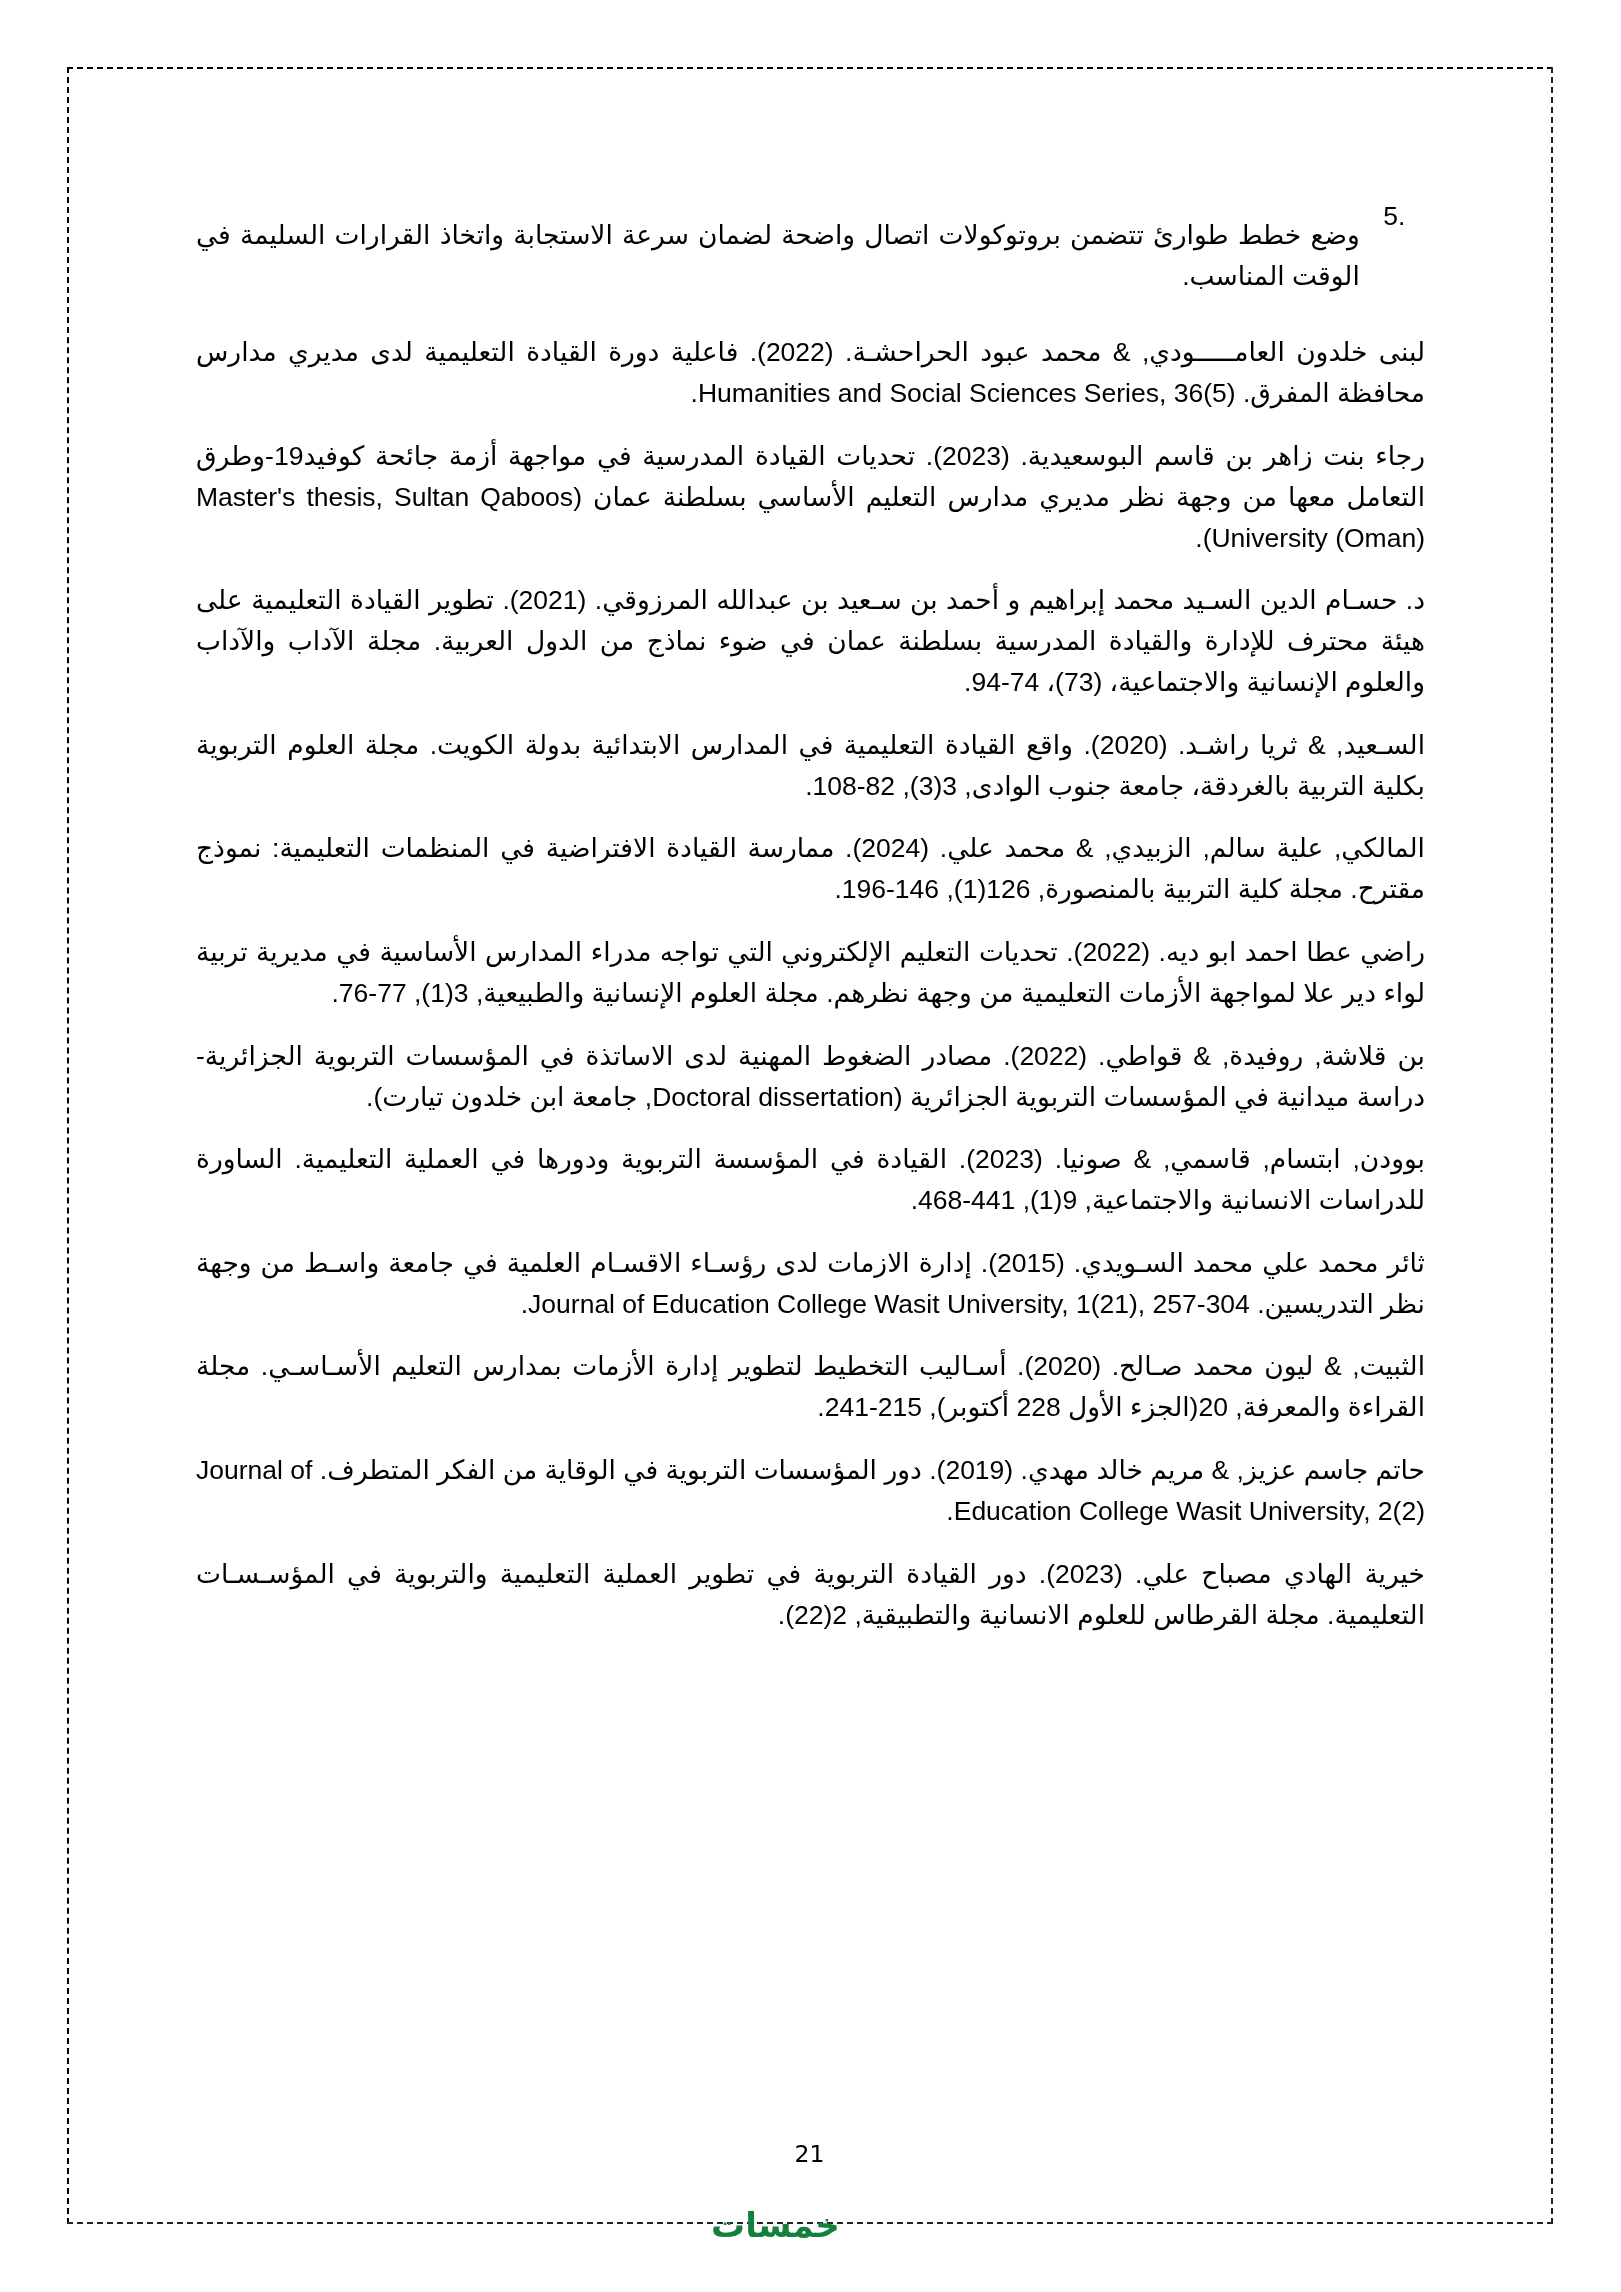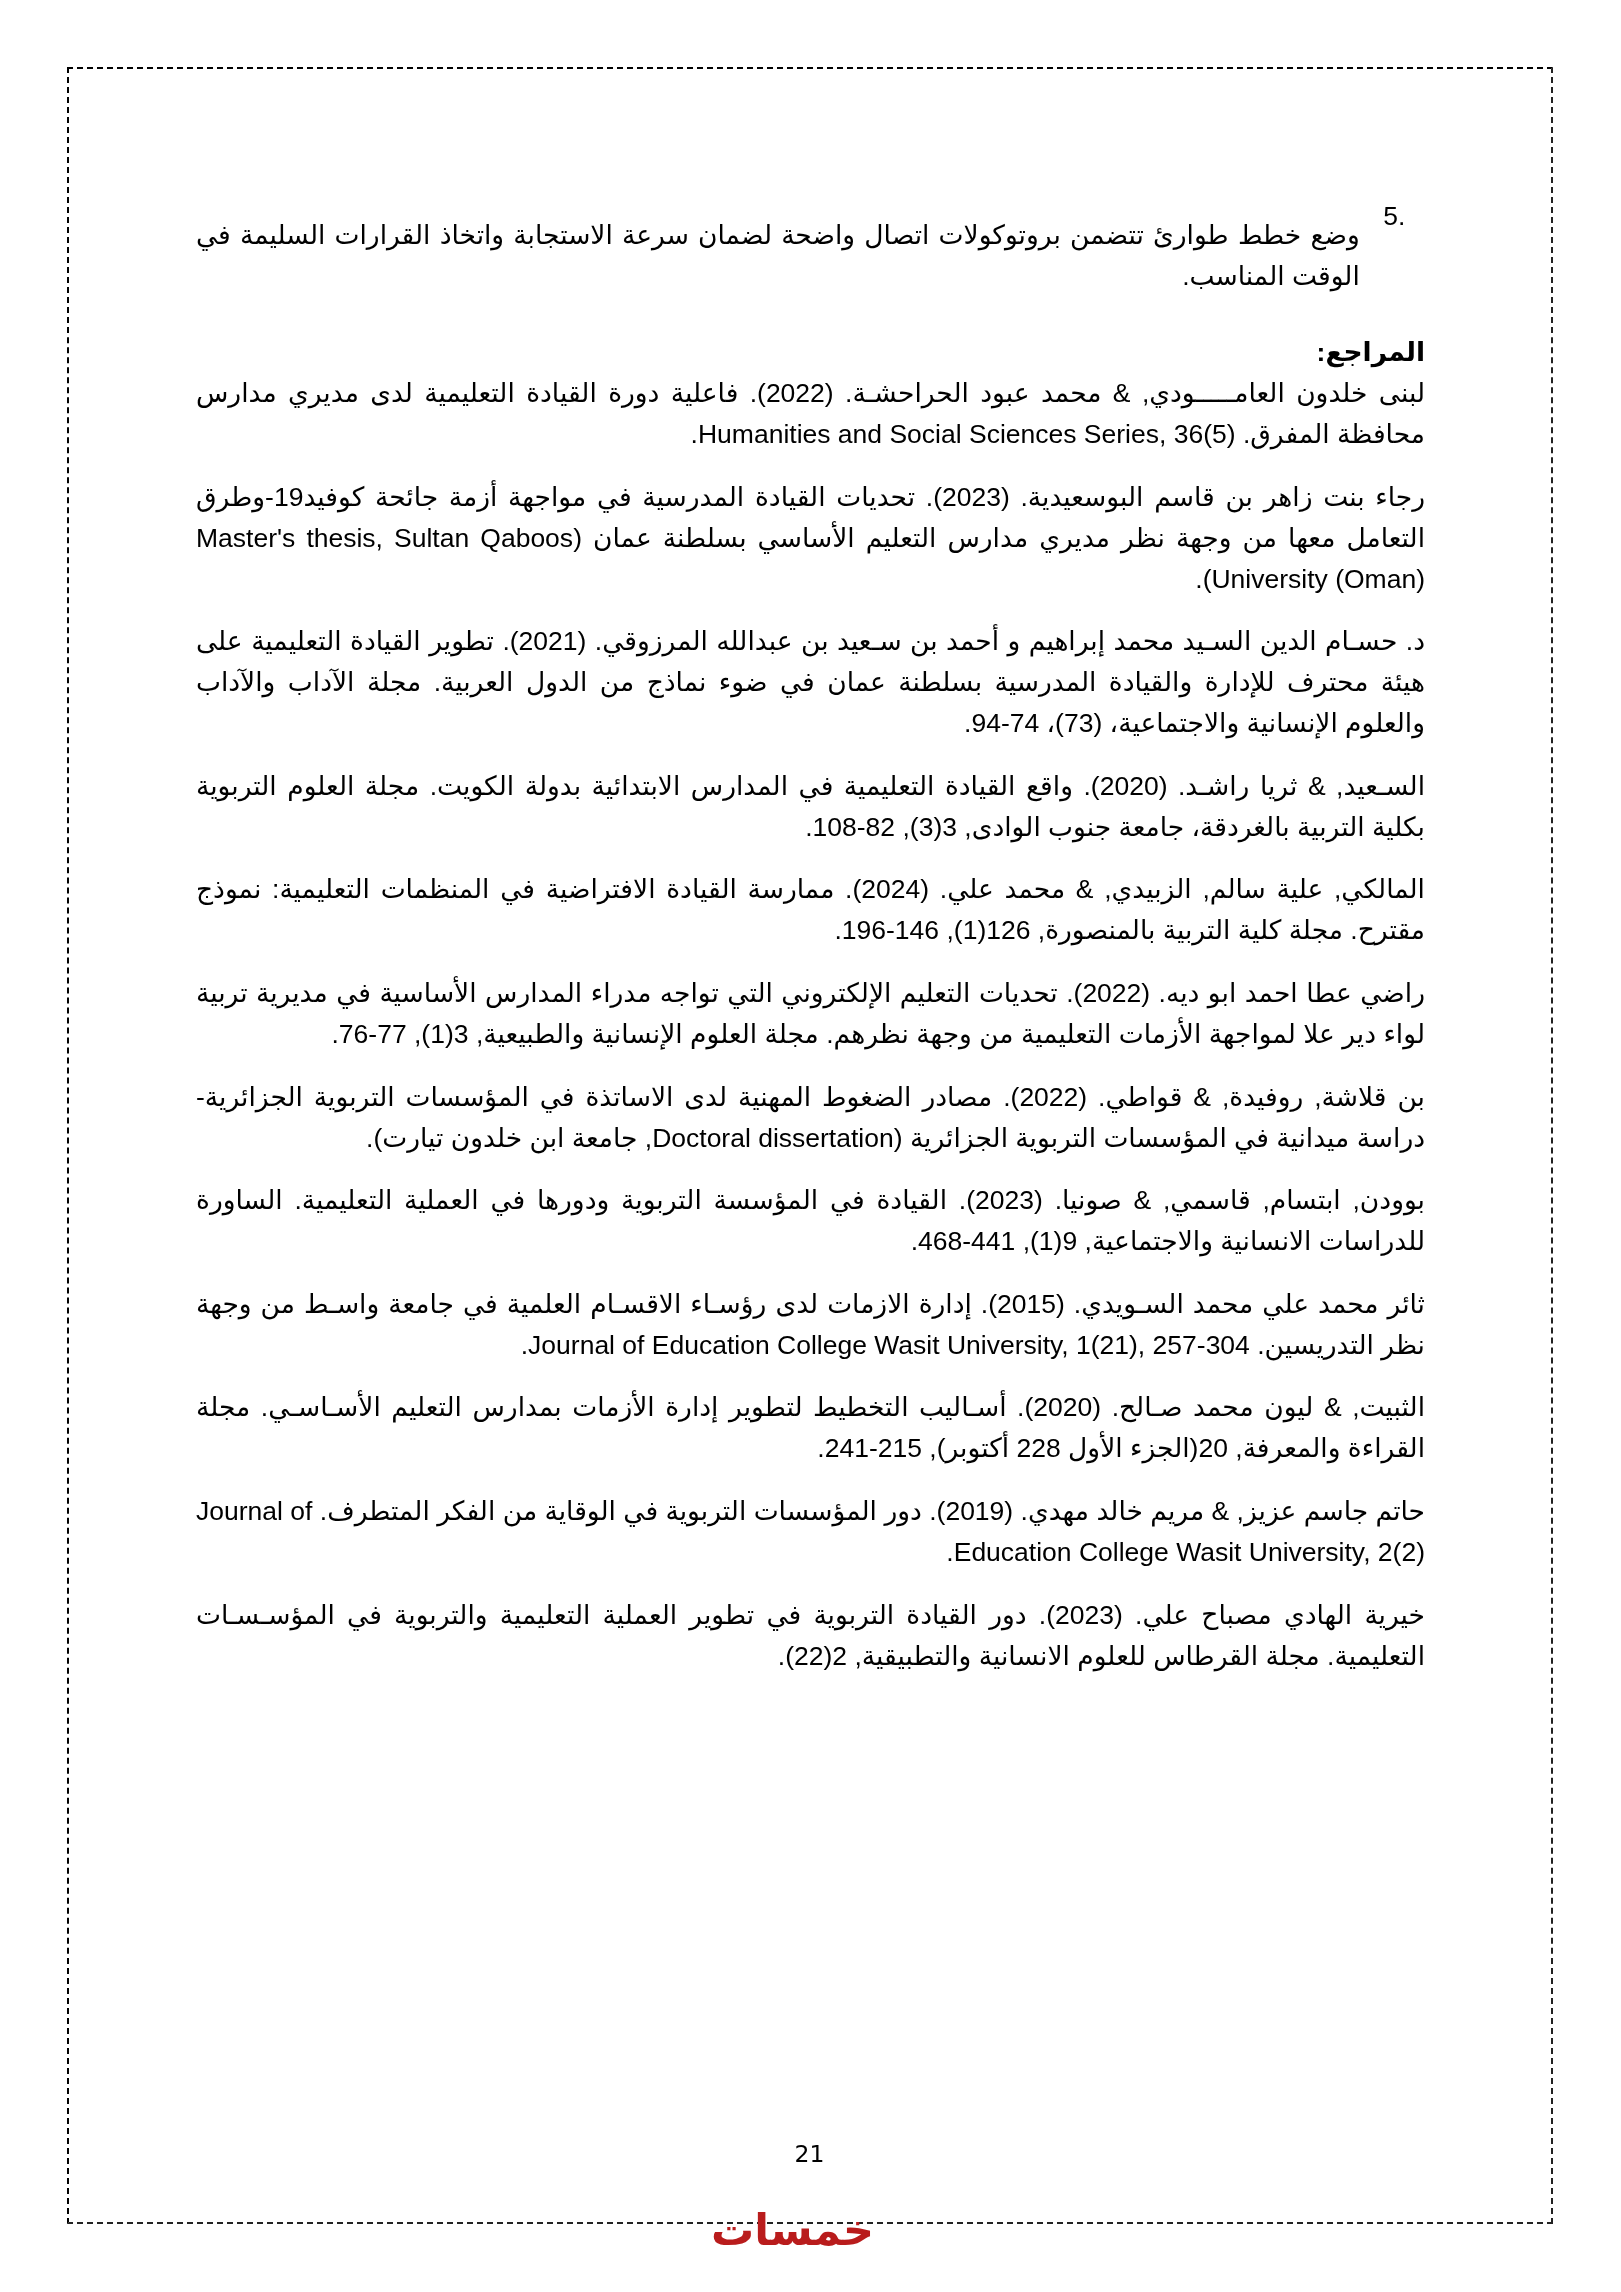--- a/index.html
+++ b/index.html
@@ -76,40 +76,39 @@
       text-align: center;
       font-family: "DejaVu Sans", sans-serif;
       font-size: 23.5px;
       color: #000;
     }
     .watermark {
       position: absolute;
       left: 711px;
       top: 2205px;
       font-family: "DejaVu Sans", sans-serif;
-      font-size: 43px;
+      font-size: 34px;
       font-weight: bold;
-      color: #b91c1c;
+      color: #15803d;
       direction: rtl;
       letter-spacing: 2px;
     }
   </style>
 </head>
 <body>
 
 <div class="page-frame"></div>
 
 <div class="content">
 
   <div class="list-item">
     <span class="list-num">5.</span>
     <span class="list-text">وضع خطط طوارئ تتضمن بروتوكولات اتصال واضحة لضمان سرعة الاستجابة واتخاذ القرارات السليمة في الوقت المناسب.</span>
   </div>
 
-  <p class="heading">المراجع:</p>
 
   <p class="ref">لبنى خلدون العامـــــودي, &amp; محمد عبود الحراحشـة. (2022). فاعلية دورة القيادة التعليمية لدى مديري مدارس محافظة المفرق. Humanities and Social Sciences Series, 36(5).</p>
   <p class="ref">رجاء بنت زاهر بن قاسم البوسعيدية. (2023). تحديات القيادة المدرسية في مواجهة أزمة جائحة كوفيد19-وطرق التعامل معها من وجهة نظر مديري مدارس التعليم الأساسي بسلطنة عمان (Master's thesis, Sultan Qaboos University (Oman)).</p>
   <p class="ref">د. حسـام الدين السـيد محمد إبراهيم و أحمد بن سـعيد بن عبدالله المرزوقي. (2021). تطوير القيادة التعليمية على هيئة محترف للإدارة والقيادة المدرسية بسلطنة عمان في ضوء نماذج من الدول العربية. مجلة الآداب والآداب والعلوم الإنسانية والاجتماعية، (73)، 74-94.</p>
   <p class="ref">السـعيد, &amp; ثريا راشـد. (2020). واقع القيادة التعليمية في المدارس الابتدائية بدولة الكويت. مجلة العلوم التربوية بكلية التربية بالغردقة، جامعة جنوب الوادى, 3(3), 82-108.</p>
   <p class="ref">المالكي, علية سالم, الزبيدي, &amp; محمد علي. (2024). ممارسة القيادة الافتراضية في المنظمات التعليمية: نموذج مقترح. مجلة كلية التربية بالمنصورة, 126(1), 146-196.</p>
   <p class="ref">راضي عطا احمد ابو ديه. (2022). تحديات التعليم الإلكتروني التي تواجه مدراء المدارس الأساسية في مديرية تربية لواء دير علا لمواجهة الأزمات التعليمية من وجهة نظرهم. مجلة العلوم الإنسانية والطبيعية, 3(1), 77-76.</p>
   <p class="ref">بن قلاشة, روفيدة, &amp; قواطي. (2022). مصادر الضغوط المهنية لدى الاساتذة في المؤسسات التربوية الجزائرية-دراسة ميدانية في المؤسسات التربوية الجزائرية (Doctoral dissertation, جامعة ابن خلدون تيارت).</p>
   <p class="ref">بوودن, ابتسام, قاسمي, &amp; صونيا. (2023). القيادة في المؤسسة التربوية ودورها في العملية التعليمية. الساورة للدراسات الانسانية والاجتماعية, 9(1), 441-468.</p>
   <p class="ref">ثائر محمد علي محمد السـويدي. (2015). إدارة الازمات لدى رؤسـاء الاقسـام العلمية في جامعة واسـط من وجهة نظر التدريسين. Journal of Education College Wasit University, 1(21), 257-304.</p>

